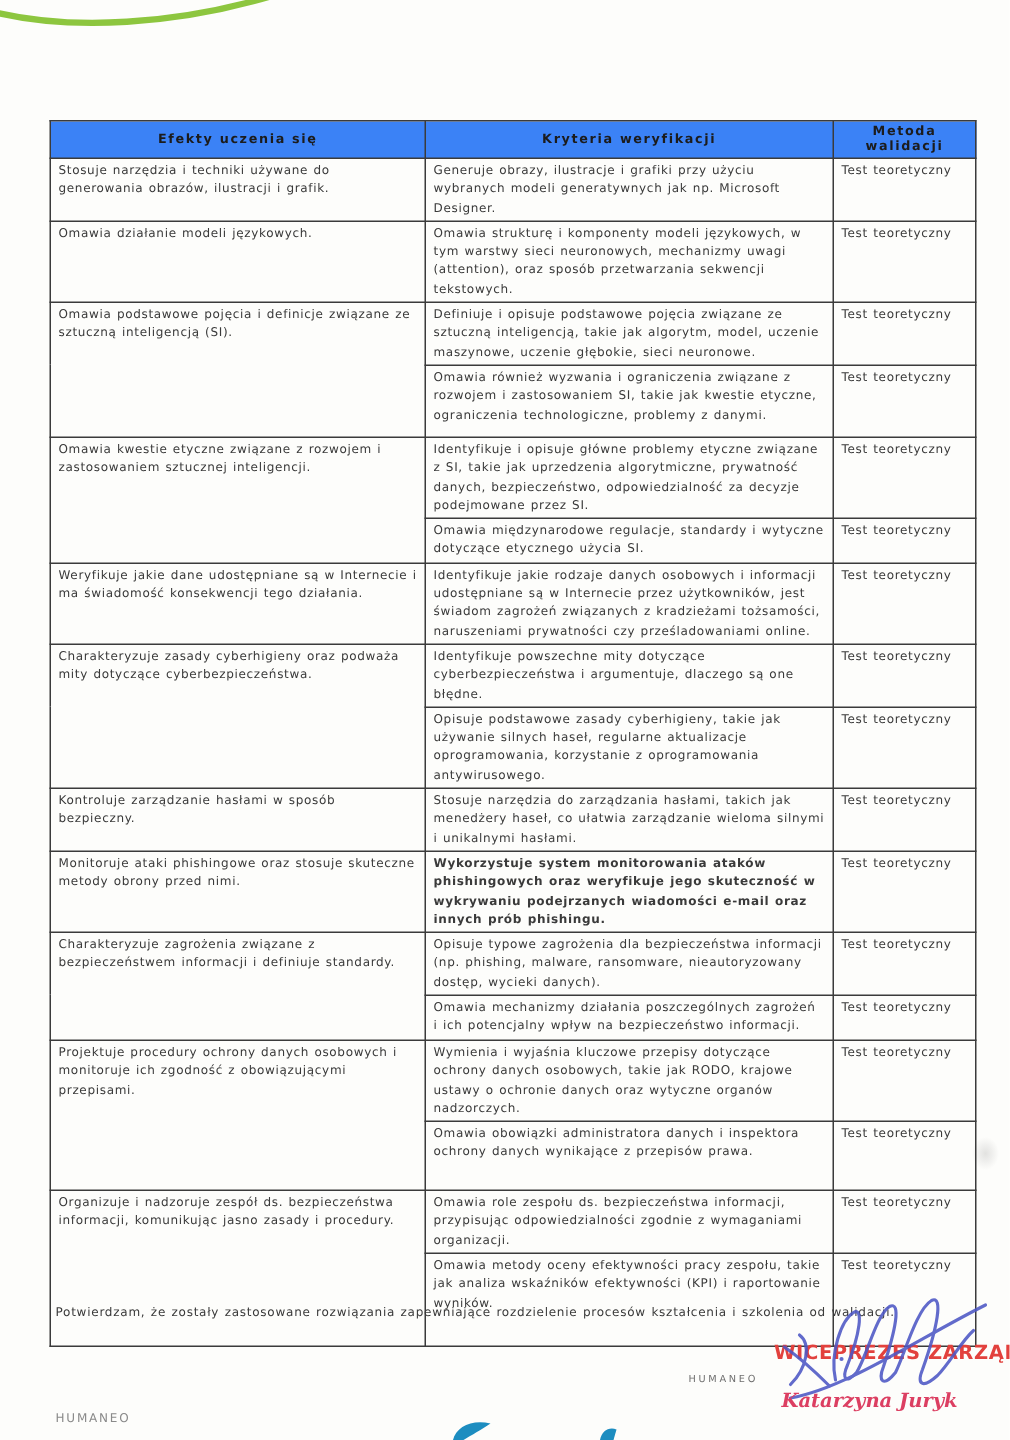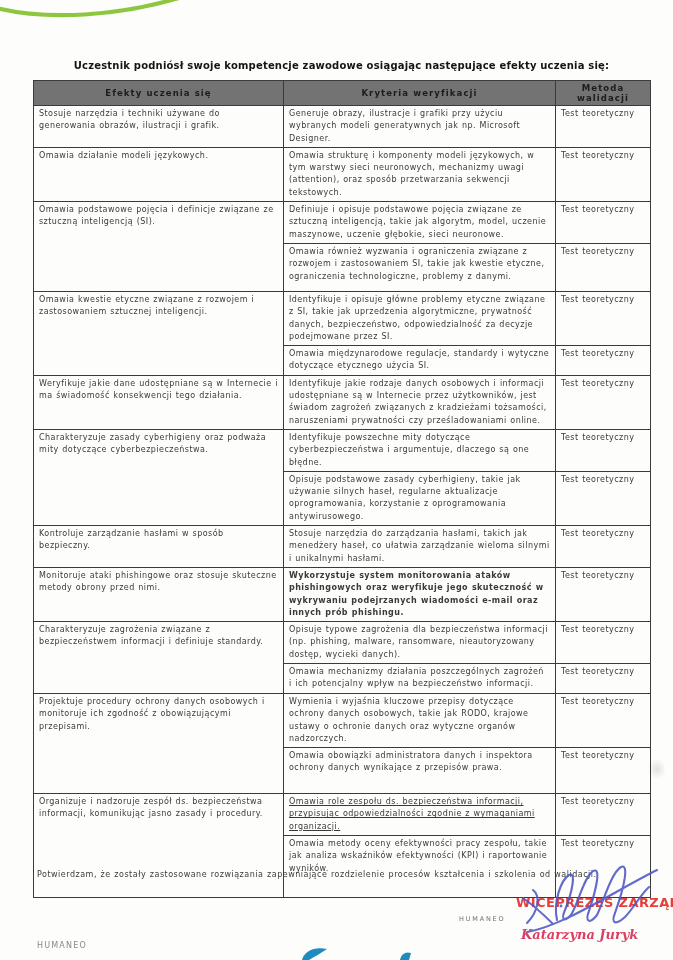--- a/index.html
+++ b/index.html
@@ -31,21 +31,21 @@
   }
   table.outcomes, table.outcomes th, table.outcomes td{
     border:1px solid #3b3b3b;
   }
   table.outcomes{border:1.5px solid #2a2a2a;}
   table.outcomes th{
     font-size:8.5px;font-weight:bold;color:#1c1c1c;
     letter-spacing:1.1px;
     padding:2px 2px;height:12px;
     text-align:center;vertical-align:middle;
-    background:#737373;
+    background:#3b82f6;
   }
   table.outcomes td{
     font-size:8px;line-height:12.3px;color:#3a3a3a;
     letter-spacing:.45px;word-spacing:.6px;
     padding:2px 5px;
     vertical-align:top;
     box-sizing:border-box;
   }
   col.c-outcome{width:250px;}
   col.c-criterion{width:272px;}
@@ -89,21 +89,20 @@
 </style>
 </head>
 <body style="--role-red: #e2413d; --name-pink: #dc3f62;">
 
 <div class="page">
 
   <svg class="arc-svg" width="210" height="26" viewBox="0 0 210 26">
     <path d="M -4,8 C 45,20 118,18 192,-6" fill="none" stroke="#8dc63f" stroke-width="4.2"></path>
   </svg>
 
-  <div class="doc-title">Uczestnik podniósł swoje kompetencje zawodowe osiągając następujące efekty uczenia się:</div>
 
   <table class="outcomes">
     <colgroup>
       <col class="c-outcome">
         <col class="c-criterion">
         <col class="c-method">
     </colgroup>
     <thead>
       <tr>
         <th>Efekty uczenia się</th>
@@ -177,21 +176,21 @@
           <td rowspan="2">Projektuje procedury ochrony danych osobowych i monitoruje ich zgodność z obowiązującymi przepisami.</td>
           <td style="height: 44px;">Wymienia i wyjaśnia kluczowe przepisy dotyczące ochrony danych osobowych, takie jak RODO, krajowe ustawy o ochronie danych oraz wytyczne organów nadzorczych.</td>
           <td>Test teoretyczny</td>
         </tr>
         <tr>
           <td style="height: 46px;">Omawia obowiązki administratora danych i inspektora ochrony danych wynikające z przepisów prawa.</td>
           <td>Test teoretyczny</td>
         </tr>
         <tr>
           <td rowspan="2">Organizuje i nadzoruje zespół ds. bezpieczeństwa informacji, komunikując jasno zasady i procedury.</td>
-          <td style="height: 35px; text-decoration: underline;">Omawia role zespołu ds. bezpieczeństwa informacji, przypisując odpowiedzialności zgodnie z wymaganiami organizacji.</td>
+          <td style="height: 35px;">Omawia role zespołu ds. bezpieczeństwa informacji, przypisując odpowiedzialności zgodnie z wymaganiami organizacji.</td>
           <td>Test teoretyczny</td>
         </tr>
         <tr>
           <td style="height: 62px; margin-top: 16px;">Omawia metody oceny efektywności pracy zespołu, takie jak analiza wskaźników efektywności (KPI) i raportowanie wyników.</td>
           <td>Test teoretyczny</td>
         </tr>
       </tbody>
   </table>
 
   <p class="confirmation second">Potwierdzam, że zostały zastosowane rozwiązania zapewniające rozdzielenie procesów kształcenia i szkolenia od walidacji.</p>

